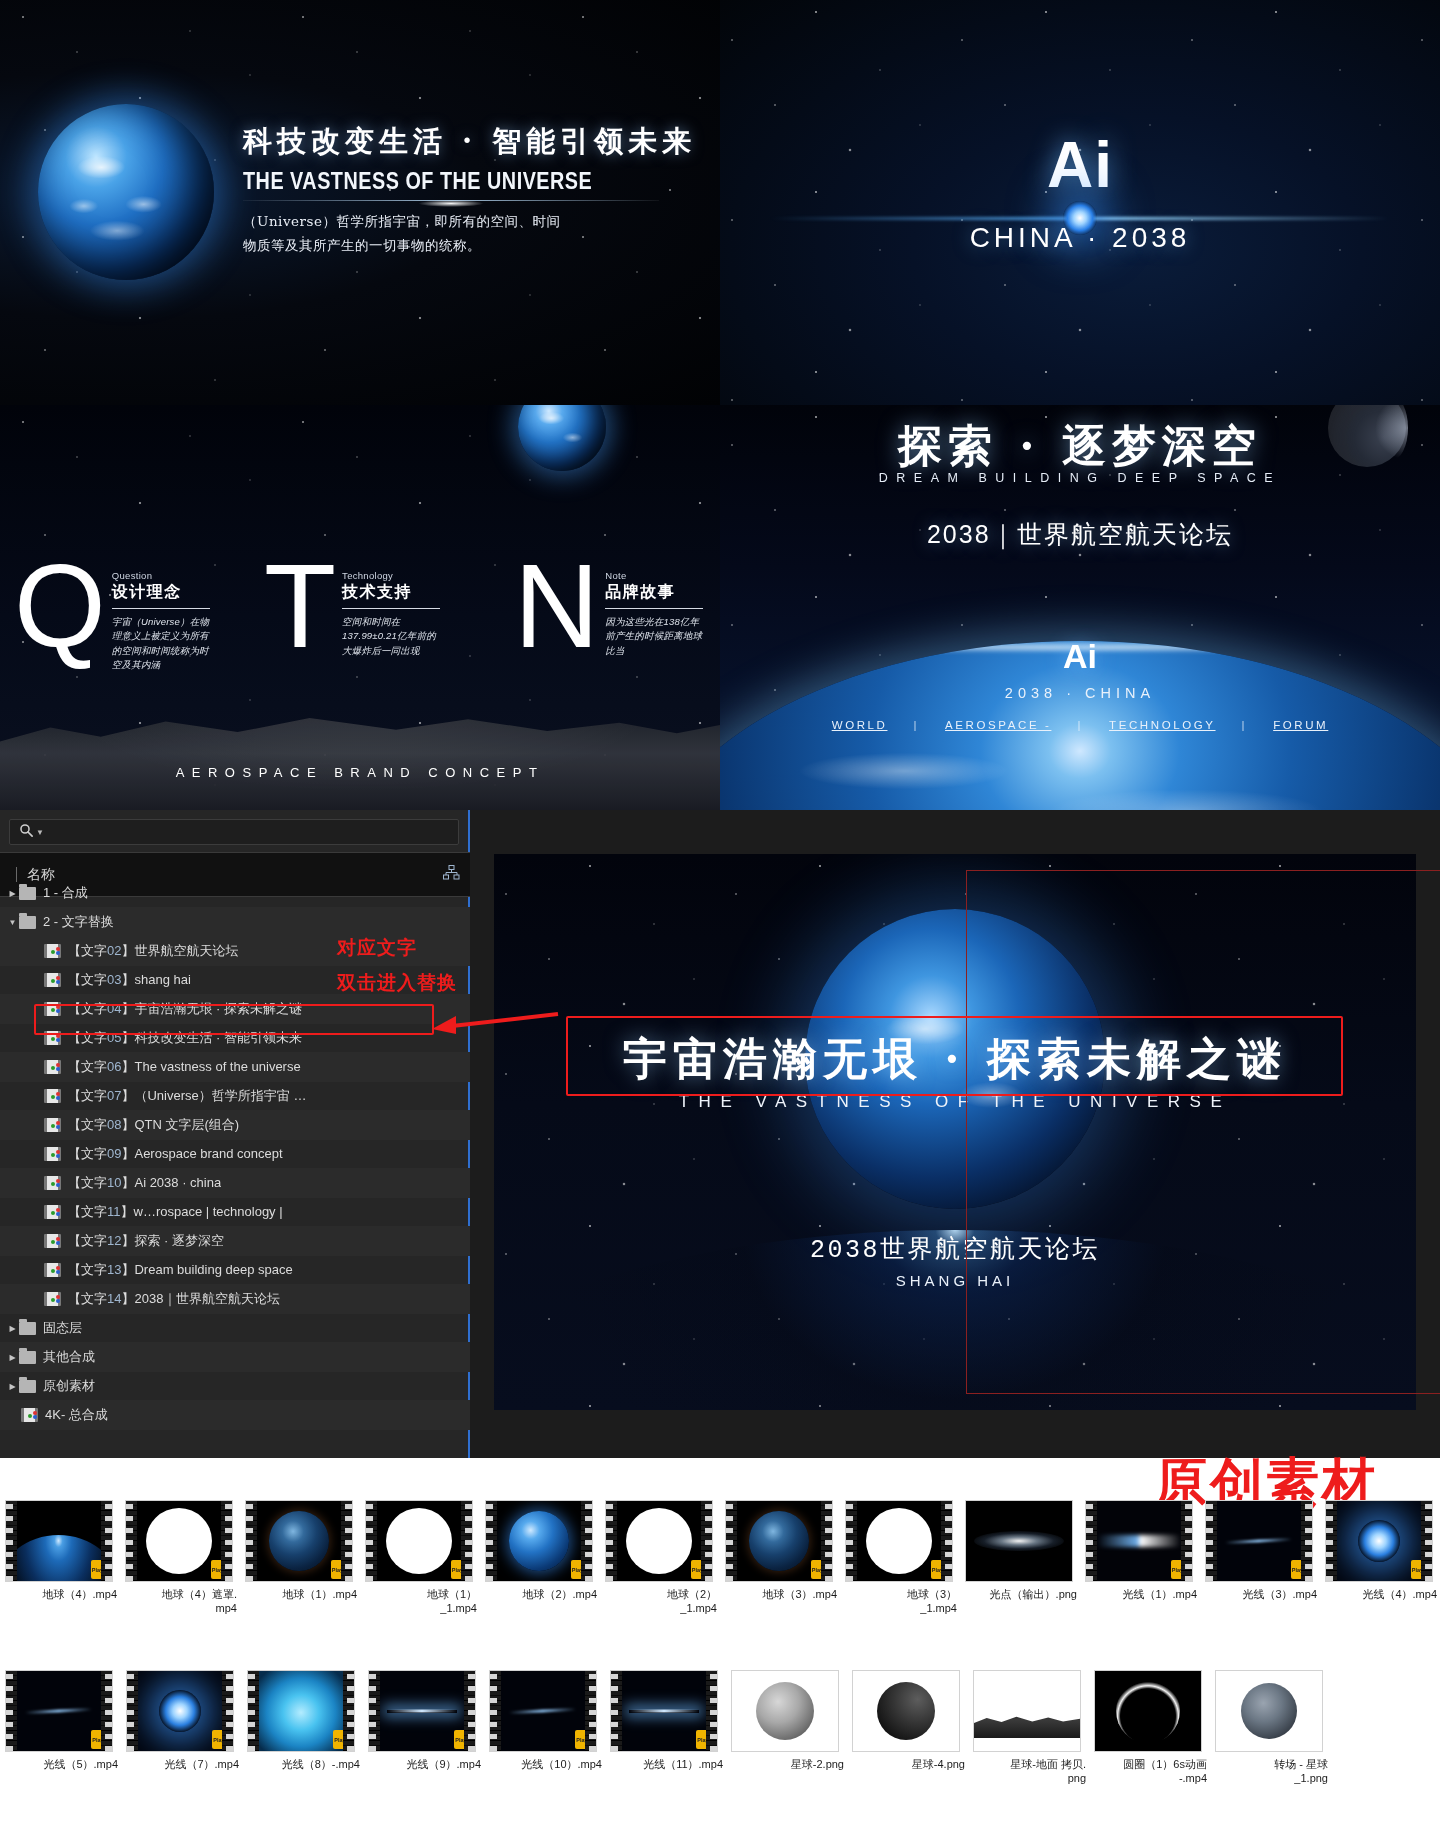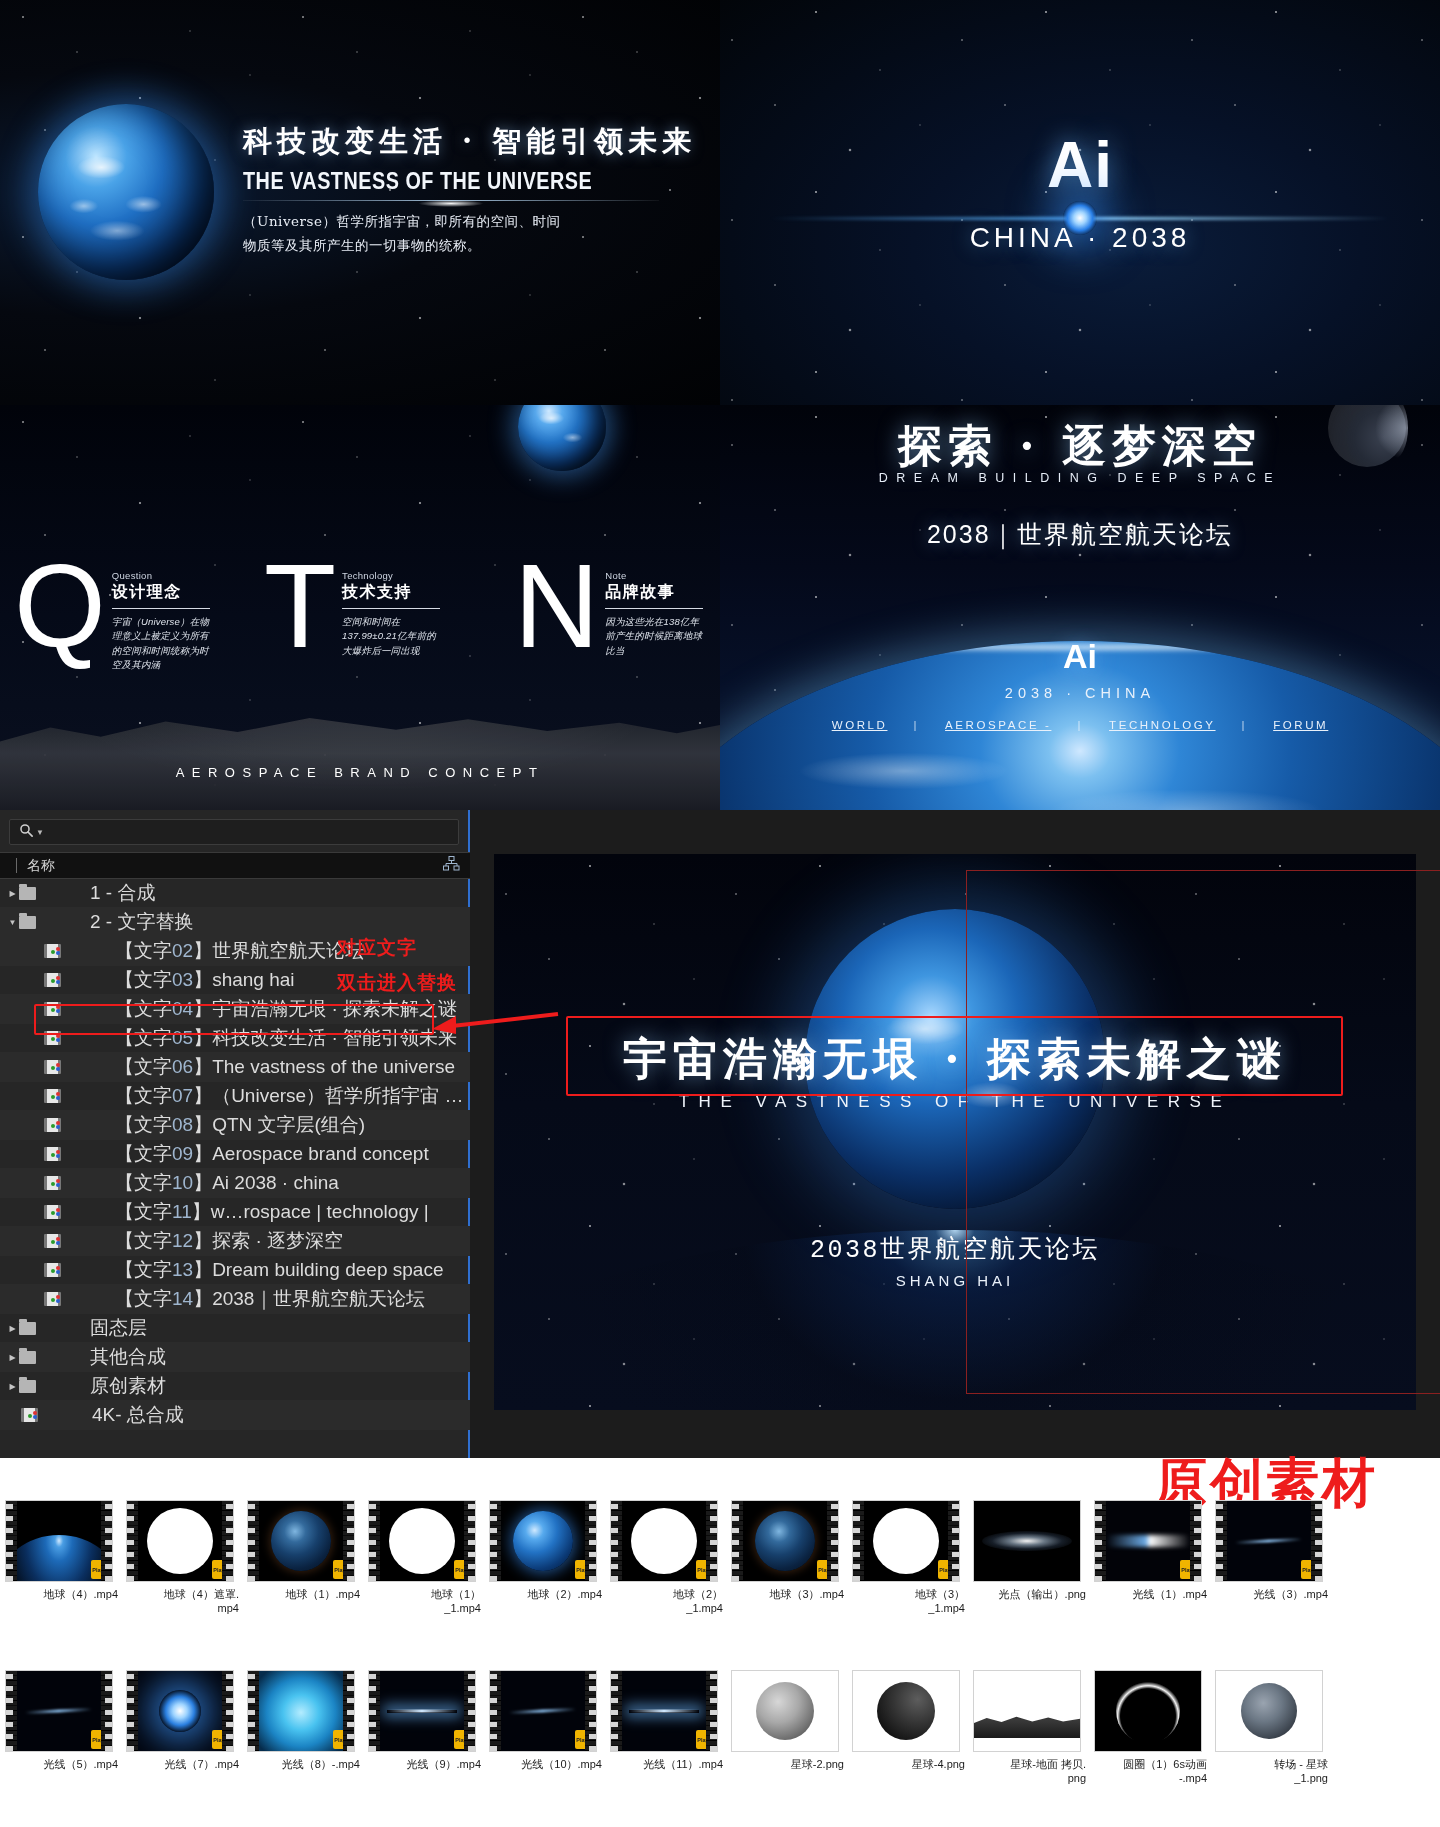--- a/index.html
+++ b/index.html
@@ -156,39 +156,39 @@
 
   
   .mid { position:absolute; left:0; top:810px; width:1440px; height:648px; background:#1c1c1c; }
 
   .ae-left { position:absolute; left:0; top:0; width:470px; height:648px; background:#262626;
     border-right:2px solid #2f6fd0; }
   .ae-search { position:absolute; left:9px; top:9px; width:450px; height:26px;
     background:#1e1e1e; border:1px solid #3c3c3c; border-radius:2px; display:flex; align-items:center; padding-left:9px; }
   .ae-search svg { width:15px; height:15px; }
   .ae-search .caret { margin-left:2px; color:#b9b9b9; font-size:8px; }
-  .ae-colhead { position:absolute; left:0; top:42px; width:470px; height:27px; background:#111;
+  .ae-colhead { position:absolute; left:0; top:42px; width:470px; height:45px; background:#111;
     border-top:1px solid #3a3a3a; border-bottom:1px solid #3a3a3a; display:flex; align-items:center; }
   .ae-colhead .divider { width:1px; height:15px; background:#6a6a6a; margin-left:16px; }
   .ae-colhead .label { color:#d4d4d4; font-size:14px; margin-left:10px; }
   .ae-colhead .graph { margin-left:auto; margin-right:10px; }
 
   .ae-rows { position:absolute; left:0; top:69px; width:470px; }
   .ae-row { height:29px; display:flex; align-items:center; border-bottom:1px solid #2b2b2b; position:relative; }
   .ae-row.alt { background:#2b2b2b; }
   .ae-row .tri { width:13px; text-align:center; color:#c4c4c4; font-size:8px; margin-left:6px; }
   .ae-row .folder { width:17px; height:13px; background:#b5b5b5; border-radius:1px; margin-right:7px; position:relative; }
   .ae-row .folder::before{content:"";position:absolute;left:0;top:-3px;width:8px;height:3px;background:#b5b5b5;border-radius:1px 1px 0 0;}
   .ae-row .compicon { width:17px; height:14px; margin-right:7px; position:relative; background:#e8e8e8;
     border-left:3px solid #777; border-right:3px solid #777; border-radius:1px; }
   .ae-row .compicon i { position:absolute; width:4px; height:4px; border-radius:50%; display:block; }
   .ae-row .compicon i.r{ background:#d33; left:9px; top:3px; }
   .ae-row .compicon i.g{ background:#2b9b2b; left:4px; top:6px; }
   .ae-row .compicon i.b{ background:#2b5fd0; left:9px; top:7px; }
-  .ae-row .name { color:#dcdcdc; font-size:19px; white-space:nowrap; overflow:hidden;margin-left:47px; }
+  .ae-row .name { color:#dcdcdc; font-size:13px; white-space:nowrap; overflow:hidden; }
   .ae-row .name .num { color:#9fb6cf; }
   .ae-row.lvl1 { padding-left:0; }
   .ae-row.lvl2 .compicon { margin-left:44px; }
 
   .ann-red { position:absolute; color:#ee1c1c; font-weight:bold; font-family:"Liberation Sans", sans-serif; }
   #ann1 { left:337px; top:125px; font-size:19px; letter-spacing:1px; }
   #ann2 { left:337px; top:160px; font-size:19px; letter-spacing:1px; }
   .redbox { position:absolute; border:2.5px solid #ee1c1c; border-radius:2px; }
   #redbox-row { left:34px; top:194px; width:400px; height:31px; }
 
@@ -694,20 +694,30 @@
       <div class="asset">
         <div class="thumb film">
           <div class="inner">
             <div class="art-streak"></div>
           </div>
           <div class="holes"></div>
           <div class="badge">Player</div>
         </div>
         <div class="caption">光线（3）.mp4</div>
       </div>
+      <div class="asset">
+        <div class="thumb film">
+          <div class="inner">
+            <div class="art-beam2"></div>
+          </div>
+          <div class="holes"></div>
+          <div class="badge">Player</div>
+        </div>
+        <div class="caption">光线（4）.mp4</div>
+      </div>
     </div>
   <div class="asset-row" id="asset-row-2">
       <div class="asset">
         <div class="thumb film">
           <div class="inner">
             <div class="art-streak"></div>
           </div>
           <div class="holes"></div>
           <div class="badge">Player</div>
         </div>

